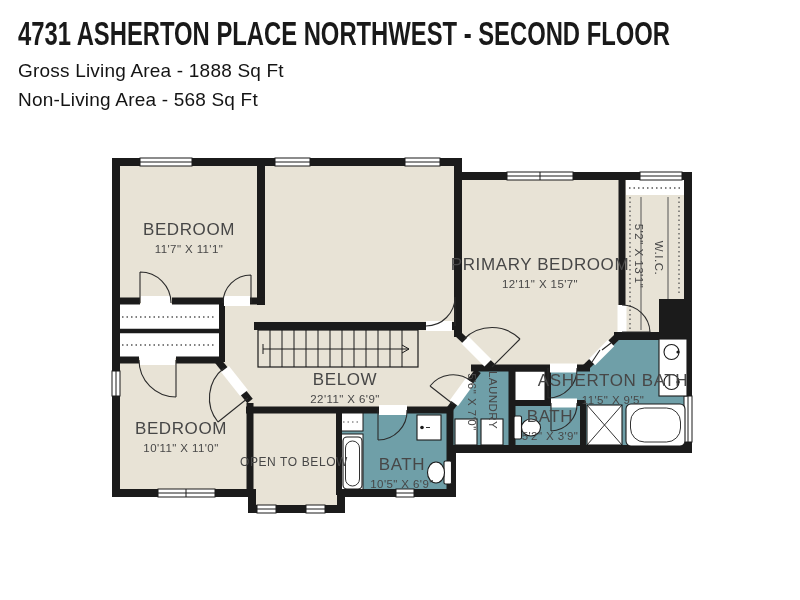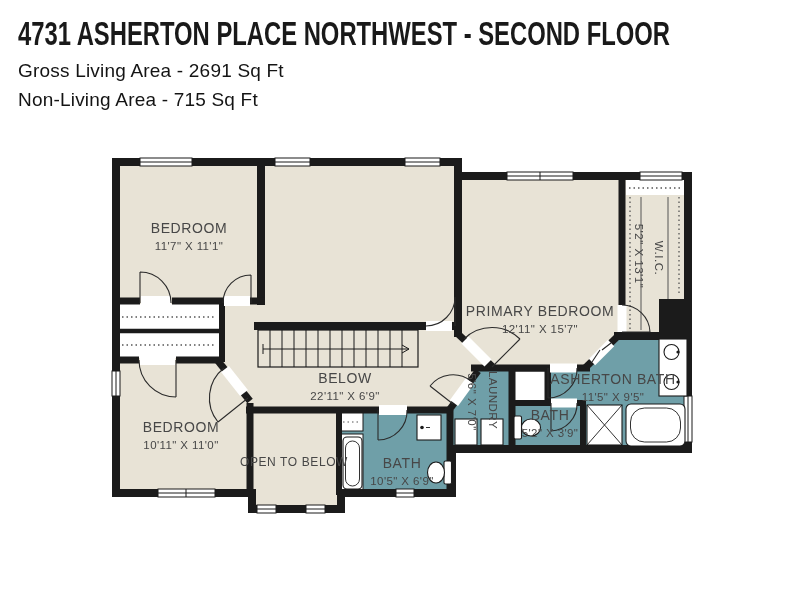--- a/index.html
+++ b/index.html
@@ -14,37 +14,37 @@
     transform:scaleX(0.70); transform-origin:left top; letter-spacing:0px;
     font-family:"Liberation Sans", sans-serif;
   }
   .hdr-line { font-size:19px; color:#141414; margin-top:7px; letter-spacing:0.2px; }
   
   .plan-svg { position:absolute; left:0; top:0; width:800px; height:600px; }
   .rlabel {
     position:absolute; transform:translate(-50%,0); text-align:center;
     color:#474747; white-space:nowrap; line-height:1;
   }
-  .rname { display:block; font-size:14px; letter-spacing:0.6px; }
+  .rname { display:block; font-size:17px; letter-spacing:0.6px; }
   .rdims { display:block; font-size:11.5px; letter-spacing:0.4px; margin-top:6px; }
   .single .rname { font-size:12px;text-align:center; }
   .vlabel {
     position:absolute; transform:translate(-50%,-50%) rotate(90deg);
     color:#474747; white-space:nowrap; font-size:11.5px; letter-spacing:0.5px; line-height:1;
   }
 </style>
 </head>
 <body>
 
 <div class="page">
 
   <div class="hdr">
     <div class="hdr-title">4731 ASHERTON PLACE NORTHWEST - SECOND FLOOR</div>
-    <div class="hdr-line">Gross Living Area - 2691 Sq Ft</div>
-    <div class="hdr-line">Non-Living Area - 715 Sq Ft</div>
+    <div class="hdr-line">Gross Living Area - 1888 Sq Ft</div>
+    <div class="hdr-line">Non-Living Area - 568 Sq Ft</div>
   </div>
 
   <svg class="plan-svg" viewBox="0 0 800 600">
 
     <g>
       <path d="M116,162 H458 V176 H688 V449 H452 V493 H341 V509 H252 V493 H116 Z" fill="#e8e3d6" stroke="none"></path>
     </g>
 
     <g>
       <rect x="341" y="411" width="109" height="80" fill="#6f9fa8"></rect>
@@ -239,21 +239,21 @@
       </g>
     </g>
   </svg>
 
   <div class="rlabel" style="left:189px; top:221px;">
     <span class="rname">BEDROOM</span>
     <span class="rdims">11'7" X 11'1"</span>
   </div>
 
 
-  <div class="rlabel" style="left:540px; top:256px;margin-top:48px;">
+  <div class="rlabel" style="left:540px; top:256px;">
     <span class="rname">PRIMARY BEDROOM</span>
     <span class="rdims">12'11" X 15'7"</span>
   </div>
 
   <div class="vlabel" style="left:638px; top:256px;">5'2" X 13'1"</div>
   <div class="vlabel" style="left:658px; top:258px;">W.I.C.</div>
 
   <div class="rlabel" style="left:345px; top:371px;">
     <span class="rname">BELOW</span>
     <span class="rdims">22'11" X 6'9"</span>

